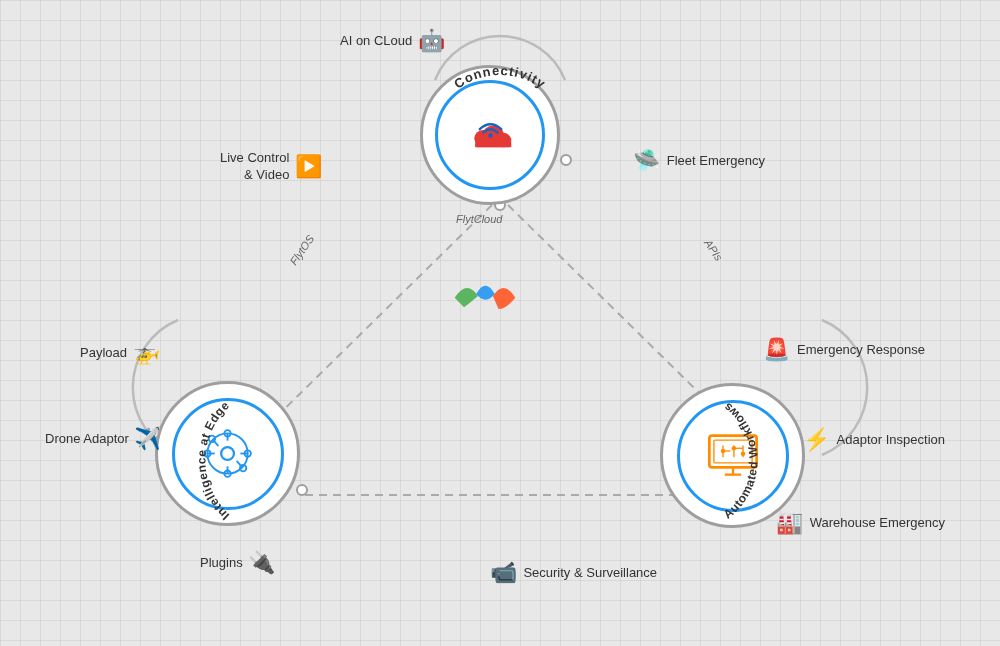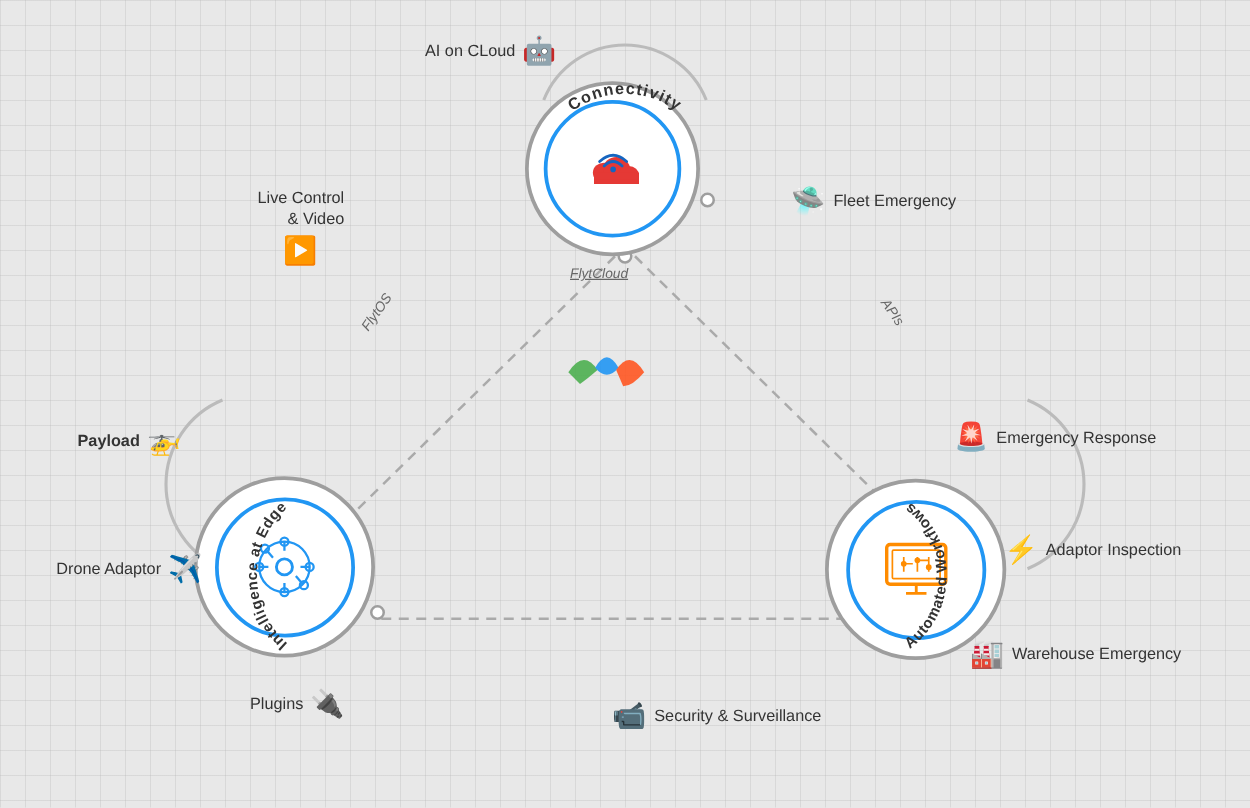--- a/index.html
+++ b/index.html
@@ -213,28 +213,28 @@
 
   <svg style="position:absolute;top:65px;left:420px;width:160px;height:145px;pointer-events:none;" viewBox="0 0 160 145">
     <defs>
       <path id="topArc" d="M 10,80 A 70,70 0 0,1 150,80"></path>
     </defs>
     <text font-size="13" font-weight="700" fill="#333" letter-spacing="1">
       <textPath href="#topArc" startOffset="50%" text-anchor="middle">Connectivity</textPath>
     </text>
   </svg>
 
-  <div style="position:absolute;top:213px;left:456px;font-size:11px;color:#666;font-style:italic;text-decoration:underline;">FlytCloud</div>
+  <div style="position:absolute;top:213px;left:456px;font-size:11px;color:#666;font-style:italic;">FlytCloud</div>
 
   <div class="feature-label" style="top:30px;left:340px;justify-content:flex-end;">
     <span>AI on CLoud</span>
     <span class="feature-icon">🤖</span>
   </div>
 
-  <div class="feature-label" style="top:150px;left:206px;flex-direction:column;">
+  <div class="feature-label" style="top:150px;left:220px;">
     <span style="text-align:right;">Live Control<br>&amp; Video</span>
     <span class="feature-icon">▶️</span>
   </div>
 
   <div class="feature-label" style="top:150px;right:235px;">
     <span class="feature-icon">🛸</span>
     <span>Fleet
 Emergency</span>
   </div>
 
@@ -272,26 +272,26 @@
     <defs>
       <path id="leftArc" d="M 130,150 A 72,72 0 0,1 130,5"></path>
     </defs>
     <text font-size="12" font-weight="700" fill="#333" letter-spacing="0.5">
       <textPath href="#leftArc" startOffset="50%" text-anchor="middle">Intelligence at Edge</textPath>
     </text>
   </svg>
 
   <div style="position:absolute;bottom:390px;left:285px;font-size:11px;color:#666;font-style:italic;transform:rotate(-55deg);">FlytOS</div>
 
-  <div class="feature-label" style="bottom:282px;left:62px;font-weight:bold;">
+  <div class="feature-label" style="bottom:282px;left:80px;">
     <span>Payload</span>
     <span class="feature-icon">🚁</span>
   </div>
 
-  <div class="feature-label" style="bottom:180px;left:45px;">
+  <div class="feature-label" style="bottom:196px;left:45px;">
     <span>Drone
 Adaptor</span>
     <span class="feature-icon">✈️</span>
   </div>
 
   <div class="feature-label" style="bottom:72px;left:200px;justify-content:space-between;">
     <span>Plugins</span>
     <span class="feature-icon">🔌</span>
   </div>
 

